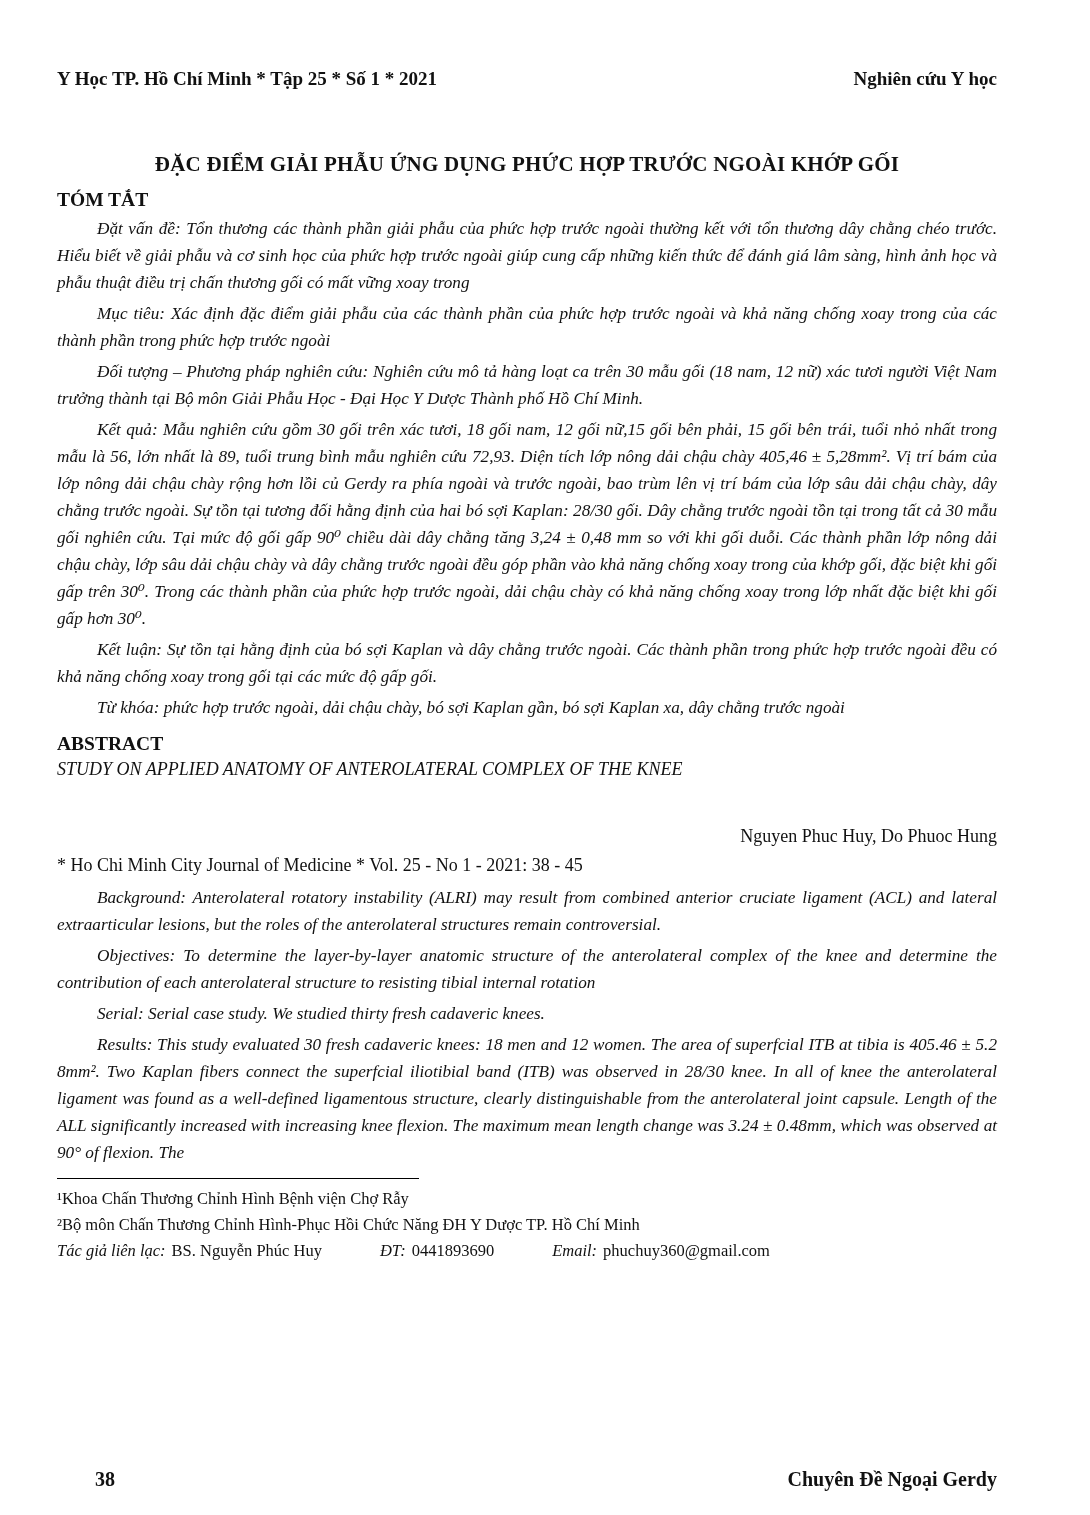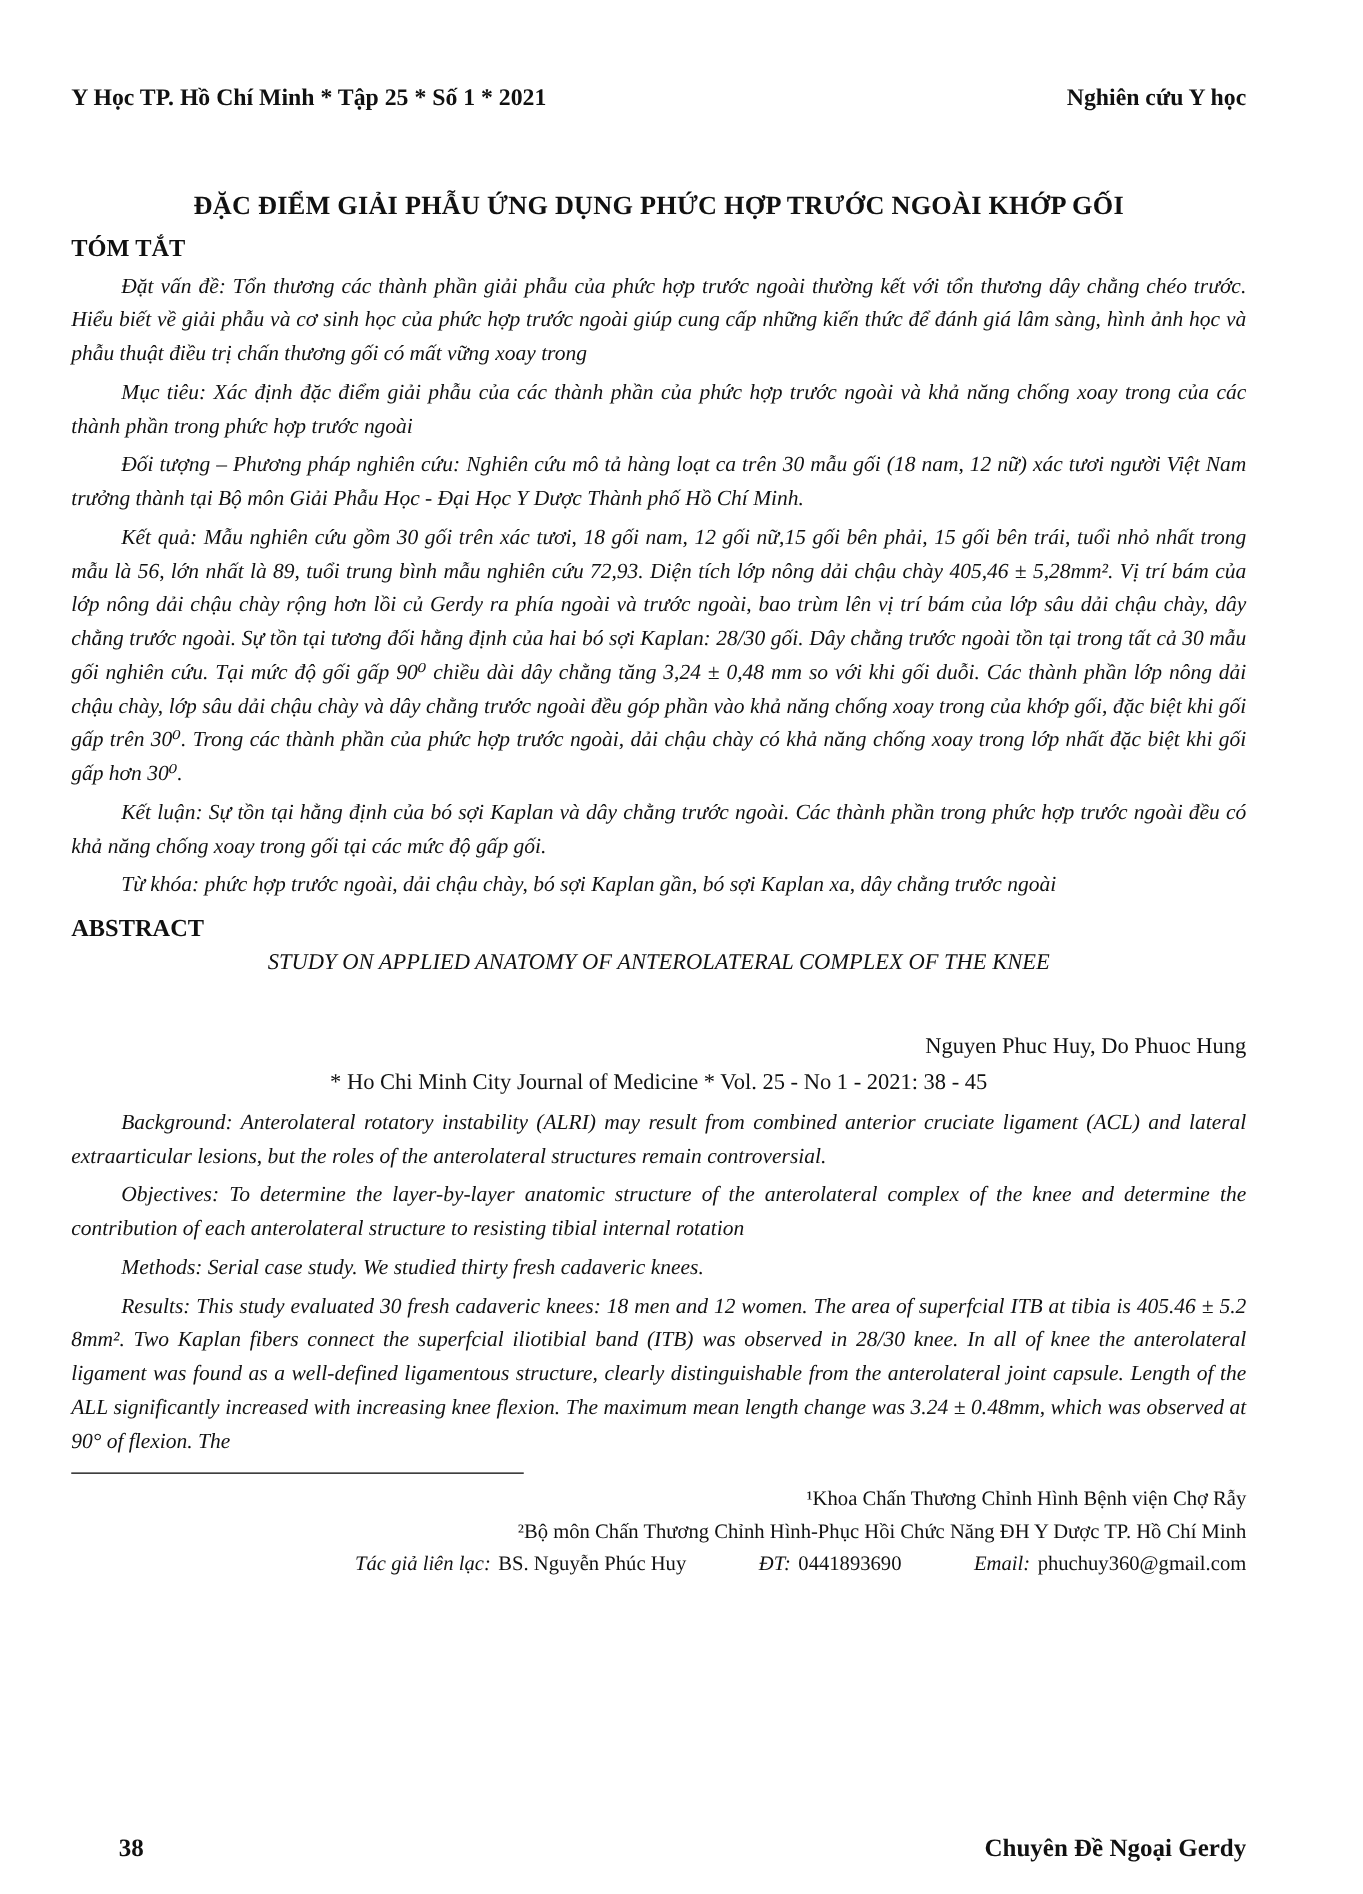--- a/index.html
+++ b/index.html
@@ -49,38 +49,37 @@
     margin: 4px 0;
     font-style: italic;
     font-size: 17.2px;
     line-height: 27px;
     text-align: justify;
     text-indent: 40px;
   }
   .plabel { font-weight: 400; }
 
   .center-line {
-    text-align: center;
+    text-align: left;
     font-size: 18px;
     line-height: 29px;
   }
   .abstract-title { font-style: italic; }
   .right-line {
     text-align: right;
     font-size: 18px;
     line-height: 29px;
     margin-top: 38px;
   }
 
   .footnote-block {
     margin-top: 12px;
     font-size: 16.5px;
     line-height: 26px;
     font-style: normal;
-    text-align: right;
   }
   .footnote-rule {
     width: 362px;
     height: 0;
     border-top: 1.6px solid #000;
     margin-bottom: 7px;
   }
   .fn-line { white-space: nowrap; }
   .it { font-style: italic; }
   .gap-l { margin-left: 58px; }
@@ -130,21 +129,21 @@
   <div class="center-line abstract-title">STUDY ON APPLIED ANATOMY OF ANTEROLATERAL COMPLEX OF THE KNEE</div>
 
   <div class="right-line">Nguyen Phuc Huy, Do Phuoc Hung</div>
 
   <div class="center-line">* Ho Chi Minh City Journal of Medicine * Vol. 25 - No 1 - 2021: 38 - 45</div>
 
   <p class="para"><b class="plabel">Background:</b> <span>Anterolateral rotatory instability (ALRI) may result from combined anterior cruciate ligament (ACL) and lateral extraarticular lesions, but the roles of the anterolateral structures remain controversial.</span></p>
 
   <p class="para"><b class="plabel">Objectives</b><span>: To determine the layer-by-layer anatomic structure of the anterolateral complex of the knee and determine the contribution of each anterolateral structure to resisting tibial internal rotation</span></p>
 
-  <p class="para"><b class="plabel">Methods:</b> <span>Serial case study. We studied thirty fresh cadaveric knees.</span></p>
+  <p class="para"><b class="plabel">Serial:</b> <span>Serial case study. We studied thirty fresh cadaveric knees.</span></p>
 
   <p class="para"><b class="plabel">Results</b><span>: This study evaluated 30 fresh cadaveric knees: 18 men and 12 women. The area of superfcial ITB at tibia is 405.46 ± 5.2 8mm². Two Kaplan fibers connect the superfcial iliotibial band (ITB) was observed in 28/30 knee. In all of knee the anterolateral ligament was found as a well-defined ligamentous structure, clearly distinguishable from the anterolateral joint capsule. Length of the ALL significantly increased with increasing knee flexion. The maximum mean length change was 3.24 ± 0.48mm, which was observed at 90° of flexion. The</span></p>
 
   <div class="footnote-block">
     <div class="footnote-rule"></div>
     <div class="fn-line">¹Khoa Chấn Thương Chỉnh Hình Bệnh viện Chợ Rẫy</div>
     <div class="fn-line">²Bộ môn Chấn Thương Chỉnh Hình-Phục Hồi Chức Năng ĐH Y Dược TP. Hồ Chí Minh</div>
     <div class="fn-line">
       <span class="it sp">Tác giả liên lạc:</span><span>BS. Nguyễn Phúc Huy</span><span class="it sp gap-l">ĐT:</span><span>0441893690</span><span class="it sp gap-l">Email:</span><span>phuchuy360@gmail.com</span>
     </div>

